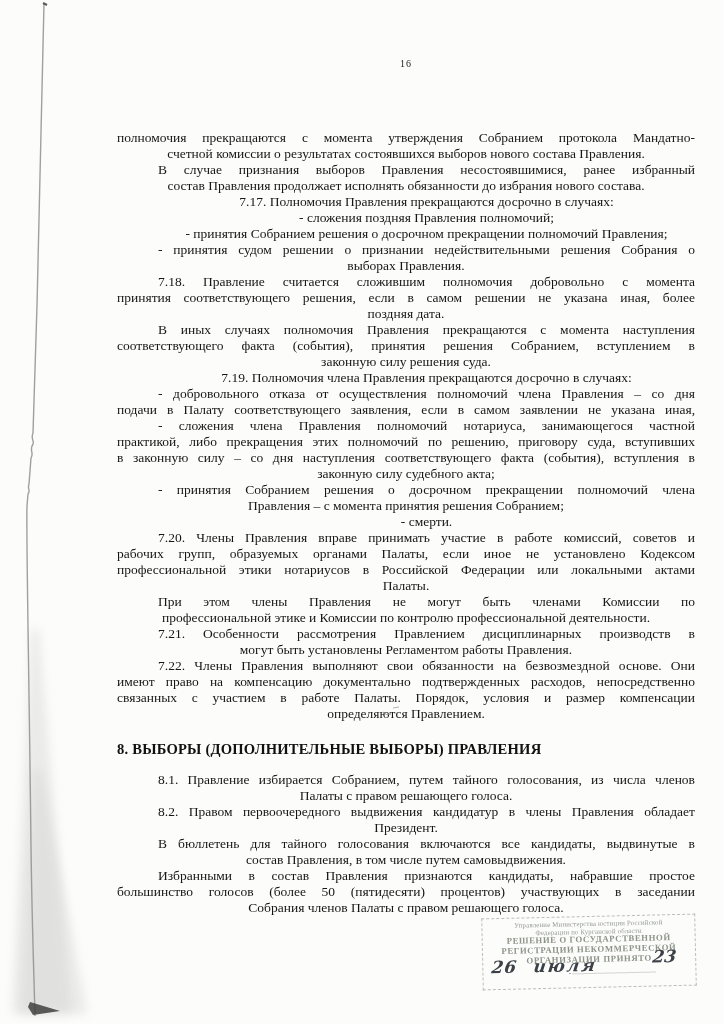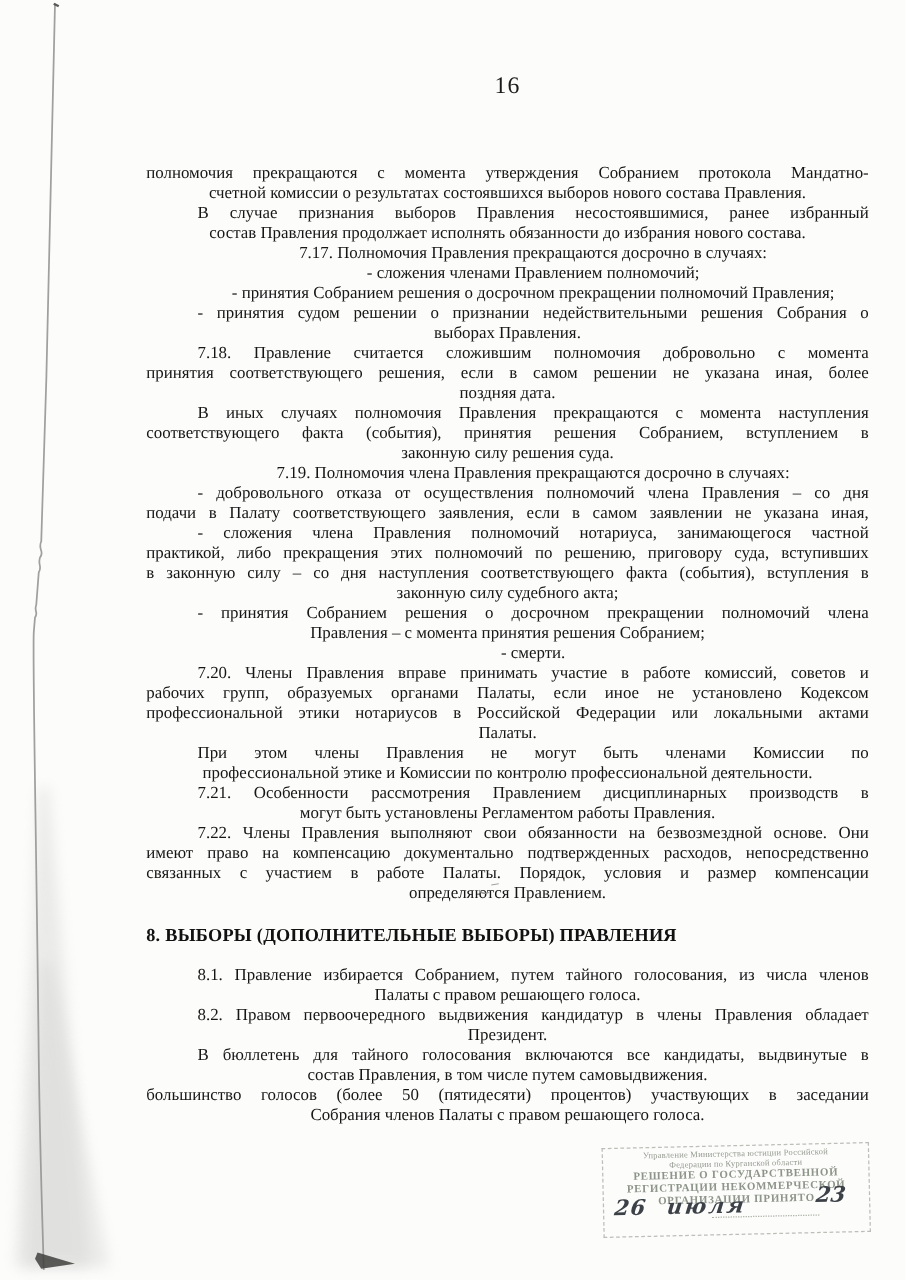--- a/index.html
+++ b/index.html
@@ -7,21 +7,21 @@
     position:relative;
     width:724px;height:1024px;
     background:#fcfcfb;
     overflow:hidden;
     font-family:"Liberation Serif", serif;
     color:#171717;
   }
   .scan-artifacts{position:absolute;left:0;top:0;pointer-events:none;}
   .page-number{
     position:absolute;left:117px;top:58px;width:578px;
-    text-align:center;font-size:19px;color:#1c1c1c;letter-spacing:1px;
+    text-align:center;font-size:10px;color:#1c1c1c;letter-spacing:1px;
   }
   .body-text{
     position:absolute;left:117px;top:94px;width:578px;
     font-size:13.5px;line-height:16px;color:#161616;
     text-rendering:optimizeLegibility;
     margin-top:36px;
   }
   .line{text-align:center;white-space:normal;}
   .line.j{text-align:justify;text-align-last:justify;}
   .line.ind{text-indent:41px;}
@@ -89,21 +89,21 @@
 
   <div class="page-number">16</div>
 
   <div class="body-text">
     <div id="block1">
         <div class="line j">полномочия прекращаются с момента утверждения Собранием протокола Мандатно-</div>
         <div class="line">счетной комиссии о результатах состоявшихся выборов нового состава Правления.</div>
         <div class="line j ind">В случае признания выборов Правления несостоявшимися,  ранее избранный</div>
         <div class="line">состав Правления продолжает исполнять обязанности до избрания нового состава.</div>
         <div class="line ind">7.17. Полномочия Правления прекращаются досрочно в случаях:</div>
-        <div class="line ind">- сложения членами Правлением полномочий;</div>
+        <div class="line ind">- сложения поздняя Правления полномочий;</div>
         <div class="line ind">- принятия Собранием решения о досрочном прекращении полномочий Правления;</div>
         <div class="line j ind">- принятия судом решении о признании  недействительными решения Собрания о</div>
         <div class="line">выборах Правления.</div>
         <div class="line j ind">7.18. Правление считается сложившим полномочия добровольно с момента</div>
         <div class="line j">принятия соответствующего решения, если в самом решении не указана иная, более</div>
         <div class="line">поздняя дата.</div>
         <div class="line j ind">В иных случаях полномочия Правления прекращаются с  момента наступления</div>
         <div class="line j">соответствующего факта (события), принятия решения Собранием, вступлением в</div>
         <div class="line">законную силу решения суда.</div>
         <div class="line ind">7.19. Полномочия члена Правления прекращаются досрочно в случаях:</div>
@@ -130,20 +130,21 @@
         <div class="line">определяются Правлением.</div>
       </div>
     <div class="section-heading">8. ВЫБОРЫ (ДОПОЛНИТЕЛЬНЫЕ ВЫБОРЫ) ПРАВЛЕНИЯ</div>
     <div id="block2">
         <div class="line j ind">8.1. Правление избирается Собранием, путем тайного голосования, из числа членов</div>
         <div class="line">Палаты с правом решающего голоса.</div>
         <div class="line j ind">8.2. Правом первоочередного выдвижения кандидатур в члены Правления обладает</div>
         <div class="line">Президент.</div>
         <div class="line j ind">В бюллетень для тайного голосования включаются все кандидаты, выдвинутые в</div>
         <div class="line">состав Правления, в том числе путем самовыдвижения.</div>
+        <div class="line j ind">Избранными в состав Правления признаются кандидаты, набравшие простое</div>
         <div class="line j">большинство голосов (более 50 (пятидесяти) процентов) участвующих в заседании</div>
         <div class="line">Собрания членов Палаты с правом решающего голоса.</div>
       </div>
   </div>
 
   <svg class="pencil-mark" width="26" height="18" viewBox="0 0 26 18">
     <path d="M5,10 q3,4 8,2" stroke="#8e8e8e" stroke-width="1" fill="none"></path>
     <path d="M15,6 l6,-1" stroke="#a0a0a0" stroke-width="0.8" fill="none"></path>
   </svg>
 

